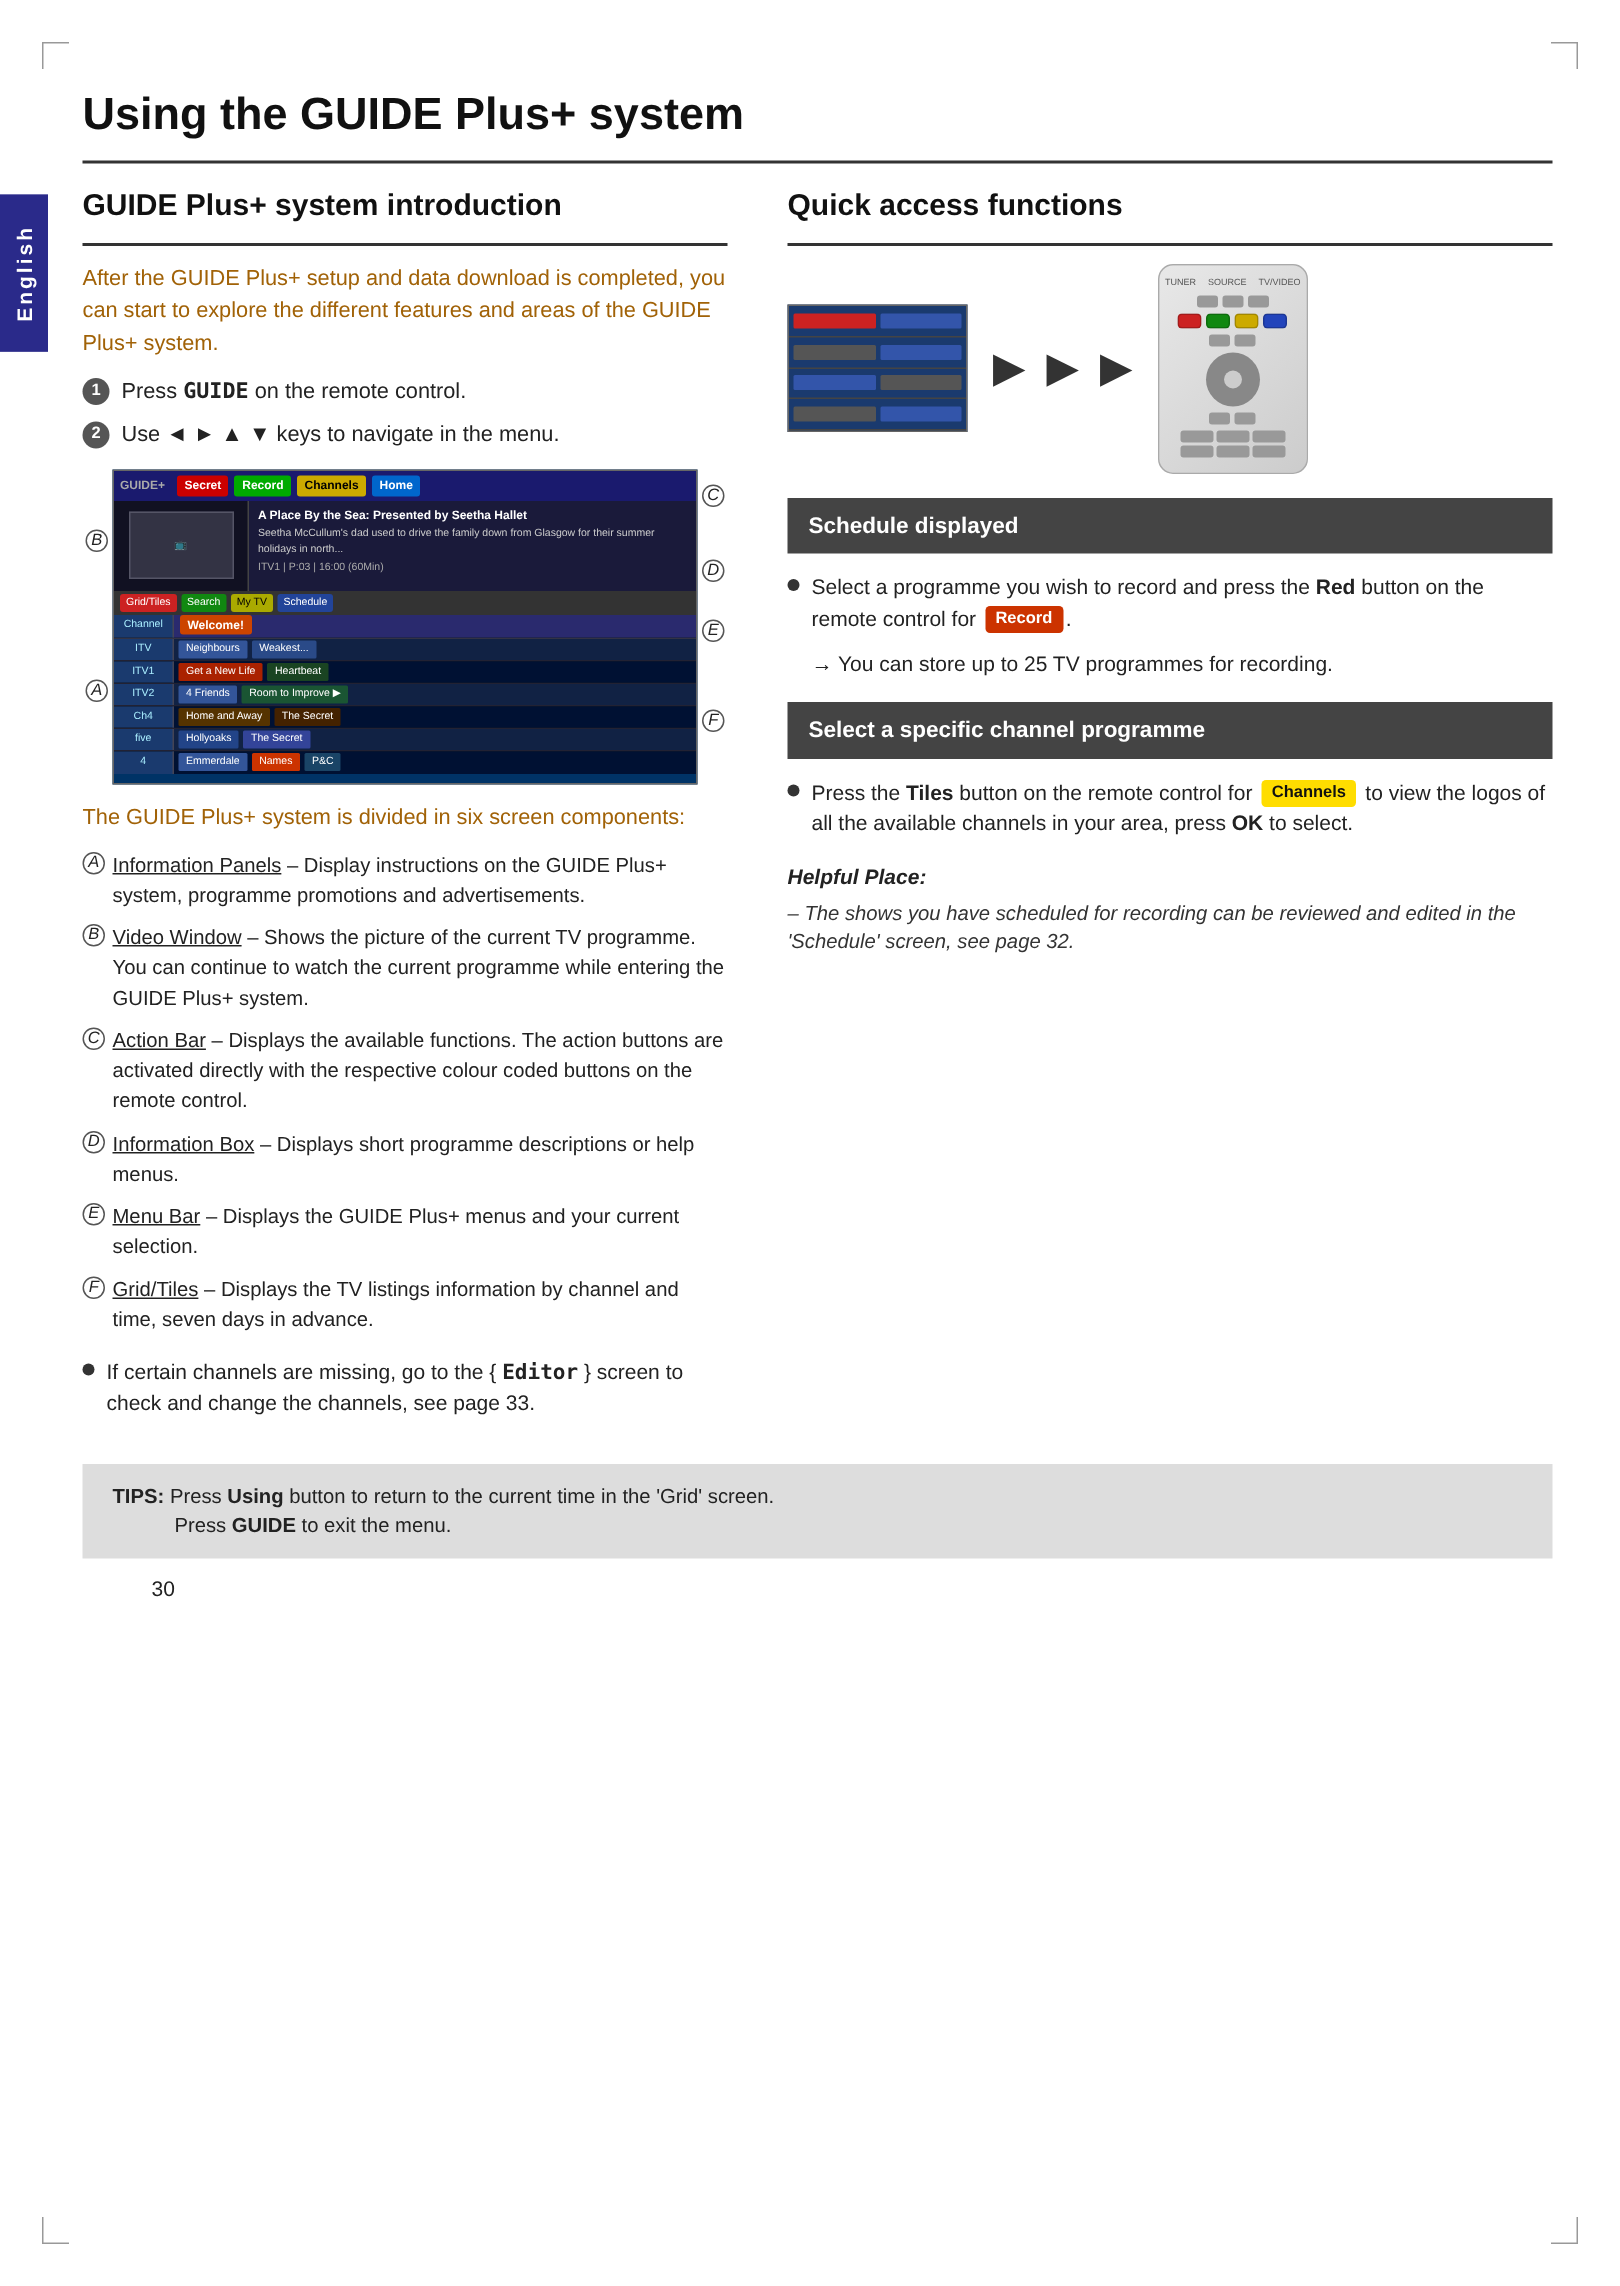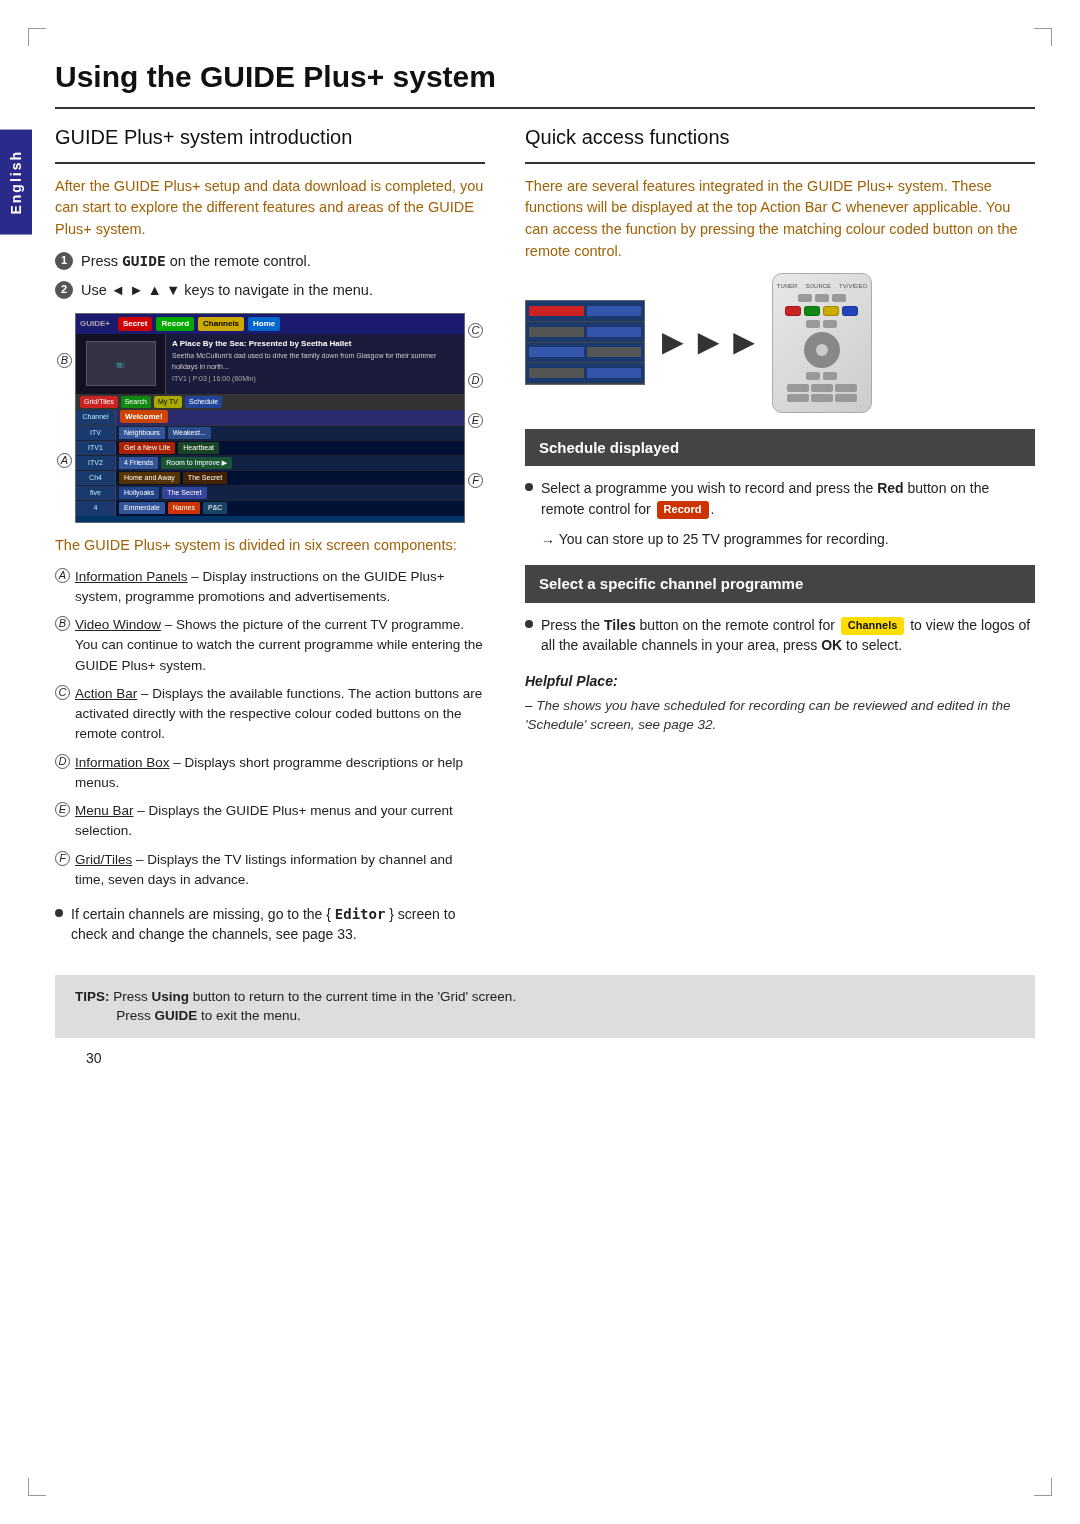--- a/index.html
+++ b/index.html
@@ -82,21 +82,21 @@
       max-width: 430px;
     }
 
     .right-col {
       flex: 1;
     }
 
     
     .section-title {
       font-size: 20px;
-      font-weight: normal;
+      font-weight: bold;
       margin-bottom: 10px;
       color: #111;
     }
 
     .section-rule {
       border: none;
       border-top: 2px solid #333;
       margin-bottom: 12px;
     }
 
@@ -294,21 +294,21 @@
       margin-top: 20px;
       font-size: 13.5px;
       color: #222;
     }
 
     
     .page-number {
       text-align: left;
       font-size: 14px;
       margin-top: 10px;
-      margin-left: 31px;
+      margin-left: 46px;
     }
 
     .mockup-wrapper {
       position: relative;
       width: 390px;
       margin: 10px 0 10px 20px;
     }
 
     
     .tv-remote-composite {
@@ -607,21 +607,20 @@
           </li>
         </ul>
 
       </div>
 
       <div class="right-col">
 
         <h2 class="section-title">Quick access functions</h2>
         <hr class="section-divider">
 
-        <p class="body-text">There are several features integrated in the GUIDE Plus+ system. These functions will be displayed at the top Action Bar C whenever applicable. You can access the function by pressing the matching colour coded button on the remote control.</p>
 
         <div class="tv-remote-composite">
 
           <div class="guide-mini">
             <div class="guide-mini-row">
               <div class="guide-mini-cell active"></div>
               <div class="guide-mini-cell"></div>
             </div>
             <div class="guide-mini-row">
               <div class="guide-mini-cell gray"></div>

